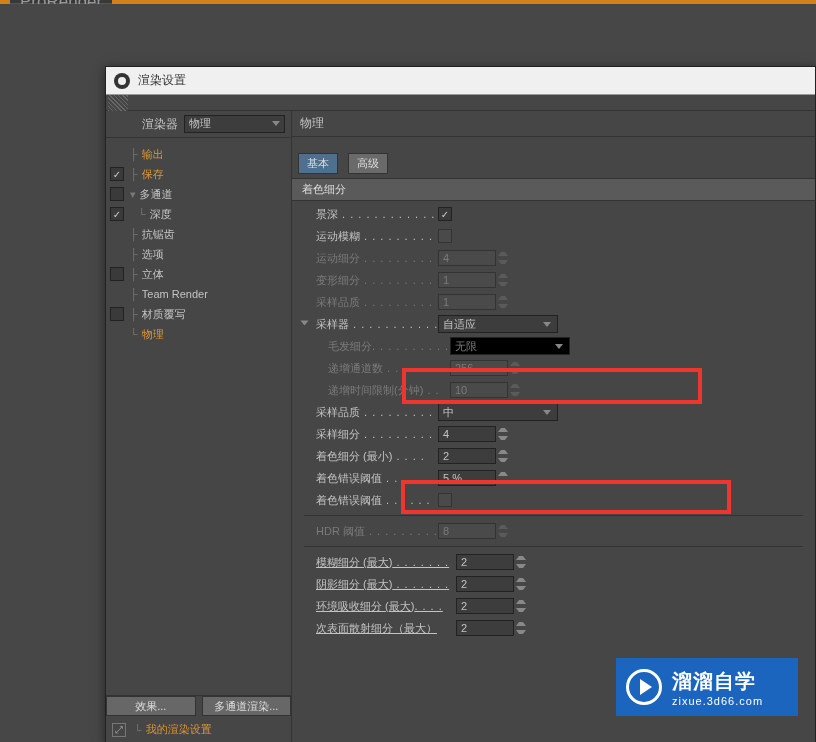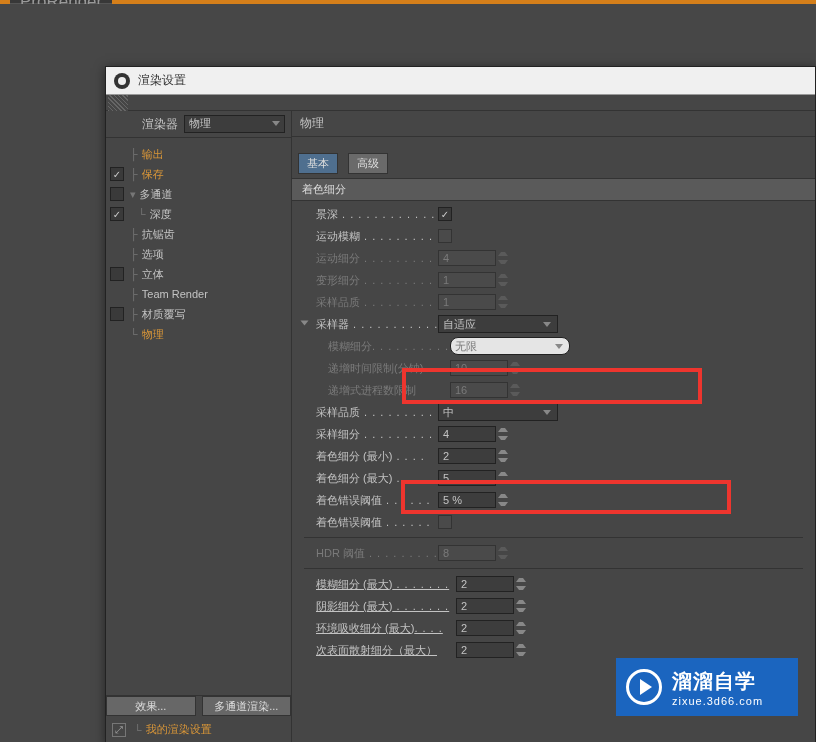--- a/index.html
+++ b/index.html
@@ -78,21 +78,21 @@
 .spinner { width: 10px; height: 16px; display: flex; flex-direction: column; margin-left: 2px; }
 .spinner div { flex:1; display:flex; align-items:center; justify-content:center; }
 .spinner .up { border-left:3px solid transparent; border-right:3px solid transparent; border-bottom:4px solid #888; width:0; height:0; }
 .spinner .dn { border-left:3px solid transparent; border-right:3px solid transparent; border-top:4px solid #888; width:0; height:0; }
 .spinner.disabled .up { border-bottom-color: #5a5a5a; }
 .spinner.disabled .dn { border-top-color: #5a5a5a; }
 .dd {
   width: 120px; height: 18px; background: #3d3d3d; border: 1px solid #222;
   color: #c3c3c3; font-size: 11px; padding: 0 4px; display: flex; align-items: center; position: relative;
 }
-.dd.disabled { background: #e5e5e5; color: #7a7a7a; border-radius: 8px; }
+.dd.disabled { background: #000000; color: #7a7a7a; }
 .dd .dd-arrow { position: absolute; right: 6px; top: 6px; border-left: 4px solid transparent; border-right: 4px solid transparent; border-top: 5px solid #888; }
 
 .highlight-box { position: absolute; border: 4px solid #ee352e; pointer-events: none; }
 .hl1 { left: 296px; top: 301px; width: 300px; height: 36px; }
 .hl2 { left: 295px; top: 413px; width: 330px; height: 34px; }
 
 .watermark {
   position: absolute; right: 18px; bottom: 26px;
   width: 182px; height: 58px; background: #1b65bf;
   display: flex; align-items: center; padding: 6px 10px; gap: 10px;
@@ -253,41 +253,41 @@
 
           <div class="prop-row indent1">
             <span class="disclosure"></span>
             <span class="prop-label"><span>采样器</span><span class="dots"> . . . . . . . . . . . .</span></span>
             <div class="dd">
                 <span>自适应</span>
                 <span class="dd-arrow"></span>
               </div>
           </div>
           <div class="prop-row indent2 disabled">
-            <span class="prop-label"><span>模糊细分</span><span class="dots">. . . . . . . . . .</span></span>
+            <span class="prop-label"><span>毛发细分</span><span class="dots">. . . . . . . . . .</span></span>
             <div class="dd disabled">
                 <span>无限</span>
                 <span class="dd-arrow"></span>
               </div>
           </div>
           <div class="prop-row indent2 disabled">
+            <span class="prop-label"><span>递增通道数</span><span class="dots"> . . . . . . . .</span></span>
+            <span class="num-input disabled">256</span>
+            <span class="spinner disabled">
+                <div>
+                  <div class="up"></div>
+                </div>
+                <div>
+                  <div class="dn"></div>
+                </div>
+              </span>
+          </div>
+          <div class="prop-row indent2 disabled">
             <span class="prop-label"><span>递增时间限制(分钟)</span><span class="dots"> . .</span></span>
             <span class="num-input disabled">10</span>
-            <span class="spinner disabled">
-                <div>
-                  <div class="up"></div>
-                </div>
-                <div>
-                  <div class="dn"></div>
-                </div>
-              </span>
-          </div>
-          <div class="prop-row indent2 disabled">
-            <span class="prop-label"><span>递增式进程数限制</span><span class="dots"></span></span>
-            <span class="num-input disabled">16</span>
             <span class="spinner disabled">
                 <div>
                   <div class="up"></div>
                 </div>
                 <div>
                   <div class="dn"></div>
                 </div>
               </span>
           </div>
 
@@ -306,32 +306,20 @@
                   <div class="up"></div>
                 </div>
                 <div>
                   <div class="dn"></div>
                 </div>
               </span>
           </div>
           <div class="prop-row indent1">
             <span class="prop-label"><span>着色细分 (最小)</span><span class="dots"> . . . .</span></span>
             <span class="num-input">2</span>
-            <span class="spinner">
-                <div>
-                  <div class="up"></div>
-                </div>
-                <div>
-                  <div class="dn"></div>
-                </div>
-              </span>
-          </div>
-          <div class="prop-row indent1">
-            <span class="prop-label"><span>着色细分 (最大)</span><span class="dots"> . . . .</span></span>
-            <span class="num-input">5</span>
             <span class="spinner">
                 <div>
                   <div class="up"></div>
                 </div>
                 <div>
                   <div class="dn"></div>
                 </div>
               </span>
           </div>
           <div class="prop-row indent1">

